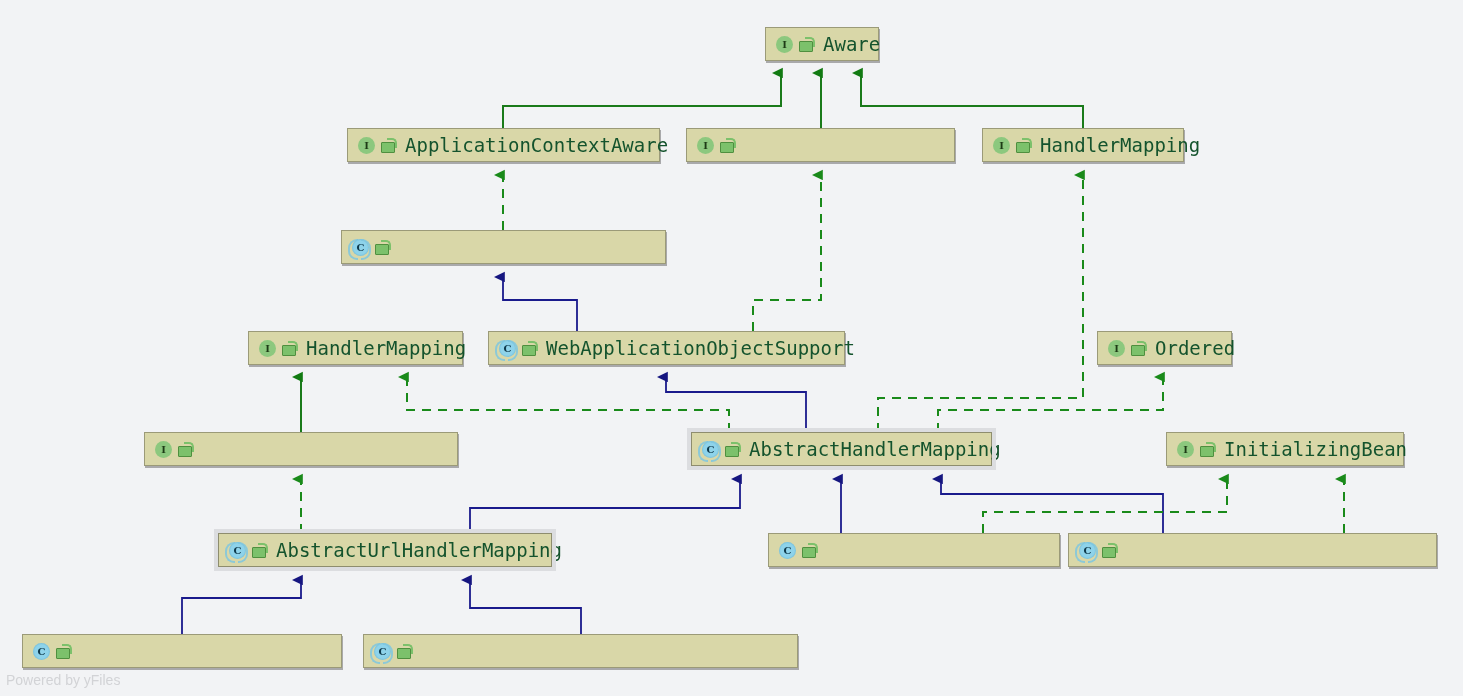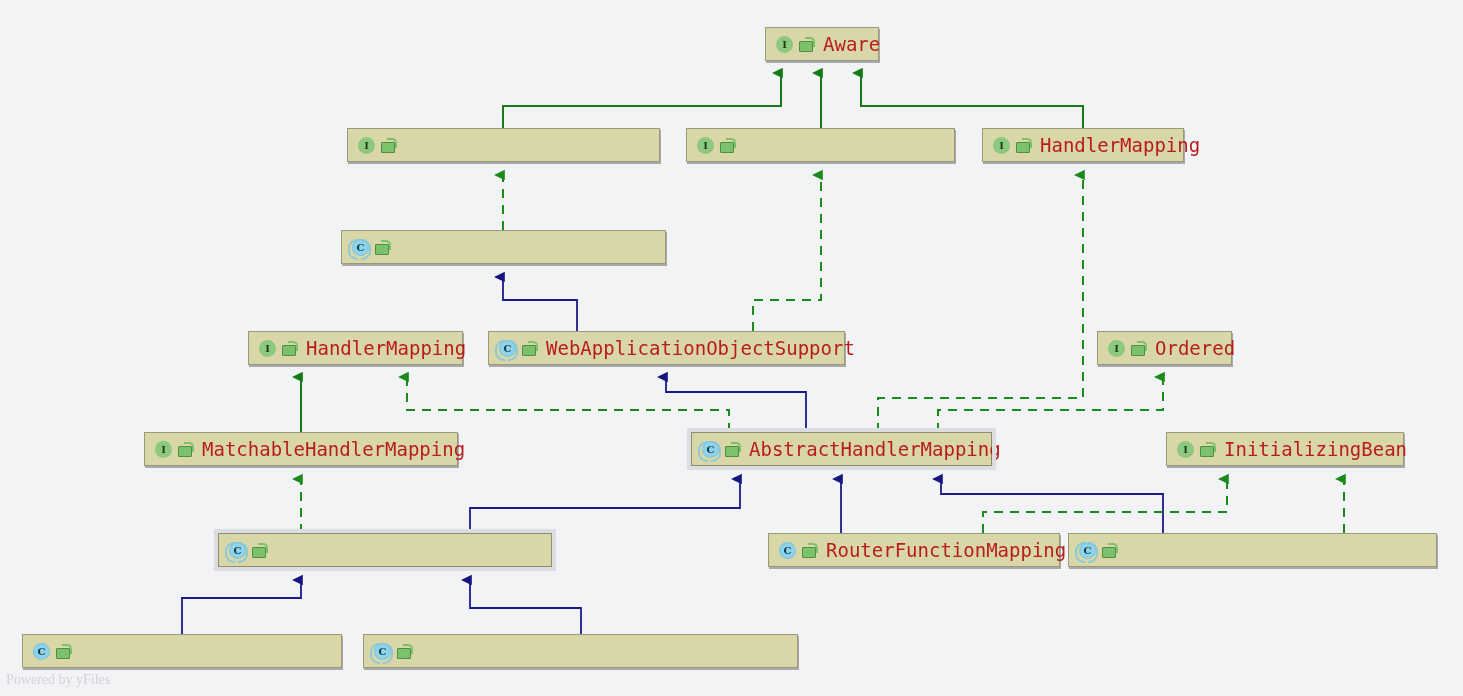--- a/index.html
+++ b/index.html
@@ -41,21 +41,21 @@
   }
   .node.selected {
     outline: 4px solid #dcdde0;
     outline-offset: 0px;
     border-color: #8e8d6e;
   }
   .node-label {
     font-family: "DejaVu Sans Mono", "Liberation Mono", monospace;
     font-size: 19px;
     letter-spacing: 0px;
-    color: #b91c1c;
+    color: #14532d;
     margin-left: 10px;
   }
   
   .badge {
     position: relative;
     width: 19px;
     height: 19px;
     flex: 0 0 19px;
   }
   .badge .disc {
@@ -127,21 +127,21 @@
     height: 8px;
     border: 2px solid #7cc16b;
     border-bottom: none;
     border-left: none;
     border-radius: 0 5px 0 0;
   }
   .watermark {
     position: absolute;
     left: 6px;
     bottom: 8px;
-    font-family: Liberation Serif, serif;
+    font-family: Liberation Sans, sans-serif;
     font-size: 14px;
     color: #d2d3d6;
     user-select: none;
   }
 </style>
 </head>
 <body>
 
 <div id="diagram-root">
   <svg class="edges" viewBox="0 0 1463 696">
@@ -191,20 +191,21 @@
         <span class="node-label">Aware</span>
       </div>
       <div class="node" style="left: 347px; top: 128px; width: 313px;">
         <span class="badge iface">
           <span class="disc">I</span>
         </span>
         <span class="lock">
           <span class="shackle"></span>
           <span class="body"></span>
         </span>
+        <span class="node-label">ApplicationContextAware</span>
       </div>
       <div class="node" style="left: 686px; top: 128px; width: 269px;">
         <span class="badge iface">
           <span class="disc">I</span>
         </span>
         <span class="lock">
           <span class="shackle"></span>
           <span class="body"></span>
         </span>
       </div>
@@ -258,21 +259,20 @@
         <span class="node-label">Ordered</span>
       </div>
       <div class="node" style="left: 144px; top: 432px; width: 314px;">
         <span class="badge iface">
           <span class="disc">I</span>
         </span>
         <span class="lock">
           <span class="shackle"></span>
           <span class="body"></span>
         </span>
-        <span class="node-label">MatchableHandlerMapping</span>
       </div>
       <div class="node selected" style="left: 691px; top: 432px; width: 301px;">
         <span class="badge cls abstract">
           <span class="disc">C</span>
         </span>
         <span class="lock">
           <span class="shackle"></span>
           <span class="body"></span>
         </span>
         <span class="node-label">AbstractHandlerMapping</span>
@@ -288,30 +288,30 @@
         <span class="node-label">InitializingBean</span>
       </div>
       <div class="node selected" style="left: 218px; top: 533px; width: 334px;">
         <span class="badge cls abstract">
           <span class="disc">C</span>
         </span>
         <span class="lock">
           <span class="shackle"></span>
           <span class="body"></span>
         </span>
+        <span class="node-label">AbstractUrlHandlerMapping</span>
       </div>
       <div class="node" style="left: 768px; top: 533px; width: 292px;">
         <span class="badge cls">
           <span class="disc">C</span>
         </span>
         <span class="lock">
           <span class="shackle"></span>
           <span class="body"></span>
         </span>
-        <span class="node-label">RouterFunctionMapping</span>
       </div>
       <div class="node" style="left: 1068px; top: 533px; width: 369px;">
         <span class="badge cls abstract">
           <span class="disc">C</span>
         </span>
         <span class="lock">
           <span class="shackle"></span>
           <span class="body"></span>
         </span>
       </div>

